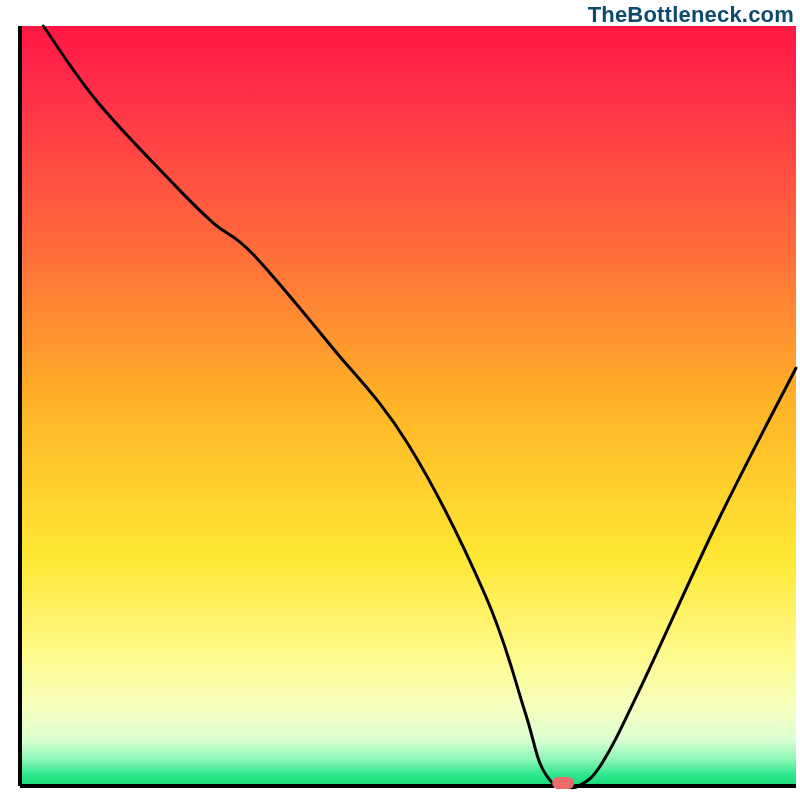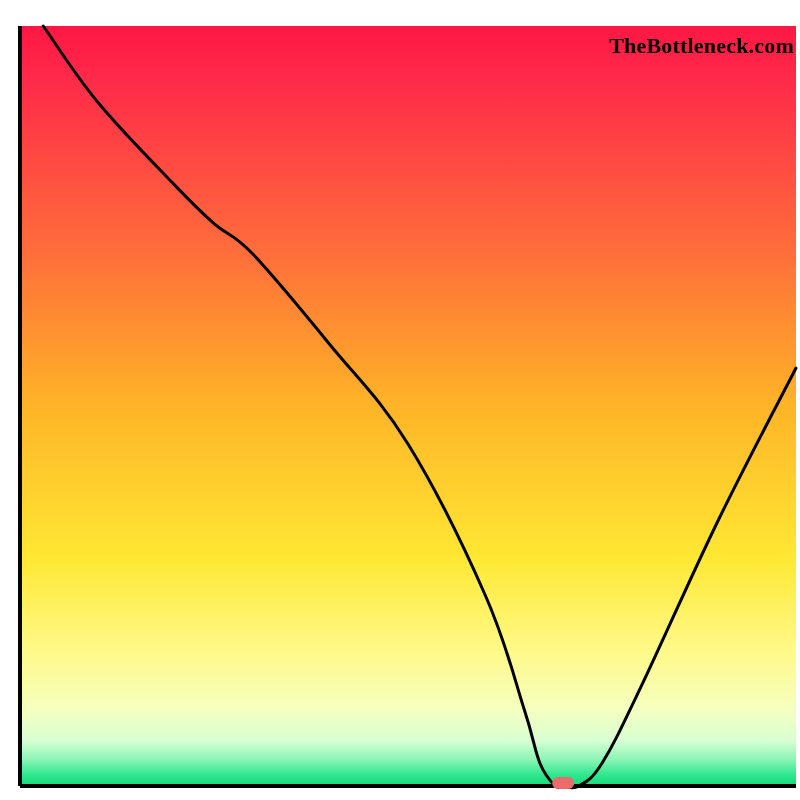--- a/index.html
+++ b/index.html
@@ -12,27 +12,26 @@
   }
   .chart-wrap {
     position: relative;
     width: 800px;
     height: 800px;
   }
   .watermark {
     position: absolute;
     top: 2px;
     right: 6px;
-    font-family: Liberation Serif, serif;
+    font-family: Liberation Sans, sans-serif;
     font-size: 22px;
     font-weight: 600;
-    color: #000000;
+    color: #0c4a6e;
     user-select: none;
     letter-spacing: 0.2px;
-    margin-top: 31px;
   }
   svg {
     display: block;
   }
 </style>
 </head>
 <body>
 
 <div class="chart-wrap">
   <div class="watermark">TheBottleneck.com</div>

